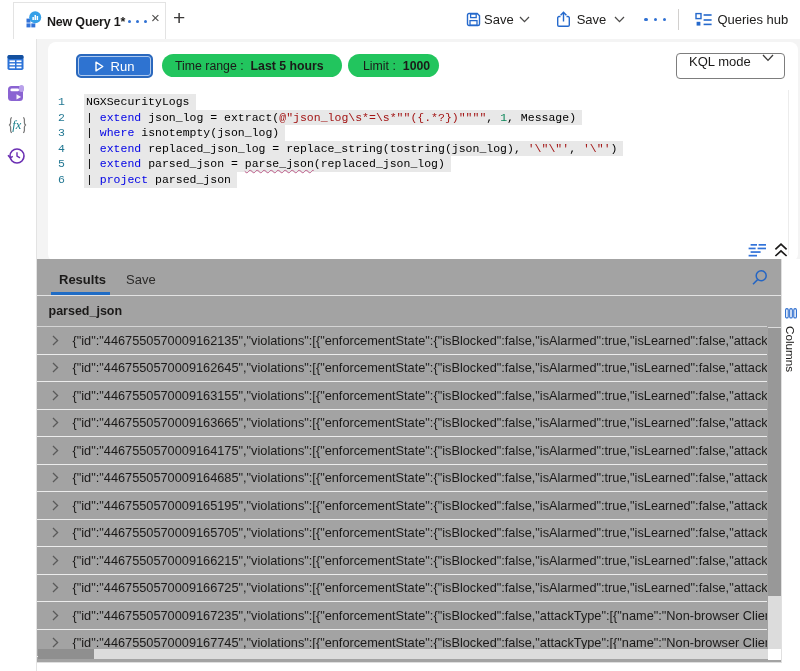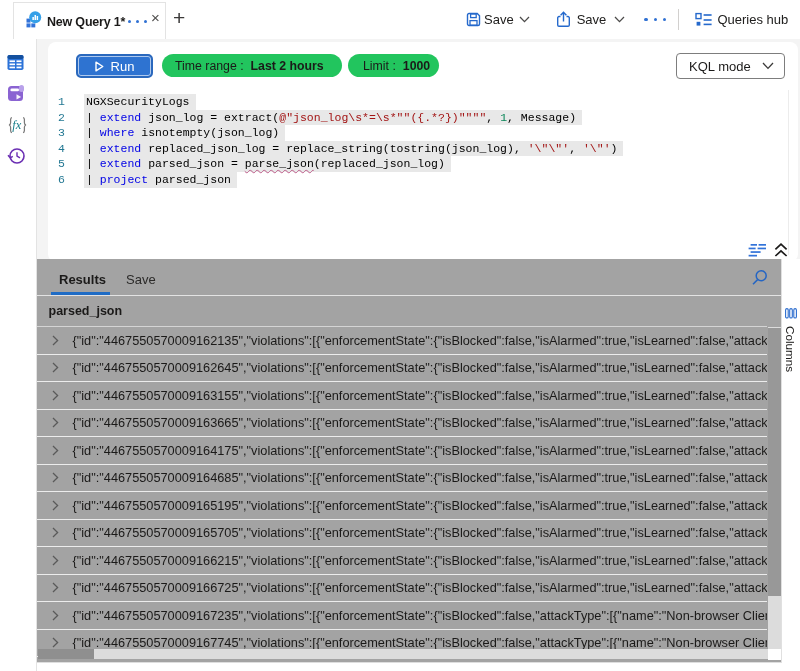--- a/index.html
+++ b/index.html
@@ -27,21 +27,21 @@
 #rail { left:0; top:39px; width:37px; height:632px; background:#fff; border-right:1px solid #e3e3e3; }
 #rail svg { position:absolute; left:7px; }
 
 
 #card { left:48px; top:42px; width:750px; height:220px; background:#fff; border-radius:8px; }
 #runbtn { left:28px; top:12px; width:77px; height:24px; background:#2e73d1; border:2px solid #2a68bd; border-radius:5px; box-shadow:inset 0 0 0 1px #aec9ee; display:flex; align-items:center; justify-content:center; gap:7px; color:#fff; font-size:13px;text-align:center; }
 .pill { background:#22c55e; border-radius:12px; height:23px; display:flex; align-items:center; font-size:12.3px; color:#1b1a19; white-space:nowrap; }
 #pill1 { left:114px; top:12px; width:180px; padding:0 13px; }
 #pill2 { left:300px; top:12px; width:91px; padding:0 13px 0 15px; }
 .pill b { margin-left:7px; }
-#kql { left:628px; top:11px; width:109px; height:26px; border:1px solid #7d7d7d; border-radius:4px; background:#fff; display:flex; align-items:center; justify-content:space-between; padding:0 10px 0 12px; font-size:13px; color:#1b1a19;}
+#kql { left:628px; top:11px; width:109px; height:26px; border:1px solid #7d7d7d; border-radius:4px; background:#fff; display:flex; justify-content:space-between; padding:0 10px 0 12px; font-size:13px; color:#1b1a19;}
 
 
 #code { left:0px; top:52px; font-family:"Liberation Mono", monospace; font-size:11.5px; line-height:15.6px; }
 #code .row { height:15.6px; display:flex; }
 #code .ln { width:17px; text-align:right; color:#237893; flex:none; }
 #code .ct { margin-left:19px; background:#e8e8e8; padding:0 6px 0 2px; color:#000; white-space:pre; }
 .kw { color:#0101e6; }
 .str { color:#a31515; }
 .num { color:#098658; }
 .wavy { text-decoration:underline; text-decoration-style:wavy; text-decoration-color:#bb5a88; text-decoration-thickness:1px; text-underline-offset:2px; }
@@ -165,21 +165,21 @@
       <circle cx="10" cy="9" r="7" fill="none" stroke="#6b2fb3" stroke-width="1.6"></circle>
       <path d="M3.2 10.8 L1 8.2 M3.2 10.8 L5.8 9.4" fill="none" stroke="#6b2fb3" stroke-width="1.5"></path>
       <path d="M10 5.2 V9 l3 1.8" fill="none" stroke="#6b2fb3" stroke-width="1.4"></path>
     </svg>
 </div>
 
 <div class="abs" id="card">
   <div class="abs" id="runbtn"><svg width="9" height="11" viewBox="0 0 9 11">
         <path d="M1 1.2 L7.8 5.5 1 9.8 Z" fill="none" stroke="#fff" stroke-width="1.4" stroke-linejoin="round"></path>
       </svg>Run</div>
-  <div class="abs pill" id="pill1">Time range :<b>Last 2 hours</b></div>
+  <div class="abs pill" id="pill1">Time range :<b>Last 5 hours</b></div>
   <div class="abs pill" id="pill2">Limit :<b>1000</b></div>
   <div class="abs" id="kql">KQL mode<svg width="12" height="8" viewBox="0 0 12 8">
         <polyline points="1,1 6,6.4 11,1" fill="none" stroke="#3b3a39" stroke-width="1.3"></polyline>
       </svg></div>
   <div class="abs" id="code">
     <div class="row">
         <span class="ln">1</span>
         <span class="ct">NGXSecurityLogs</span>
       </div>
     <div class="row">

